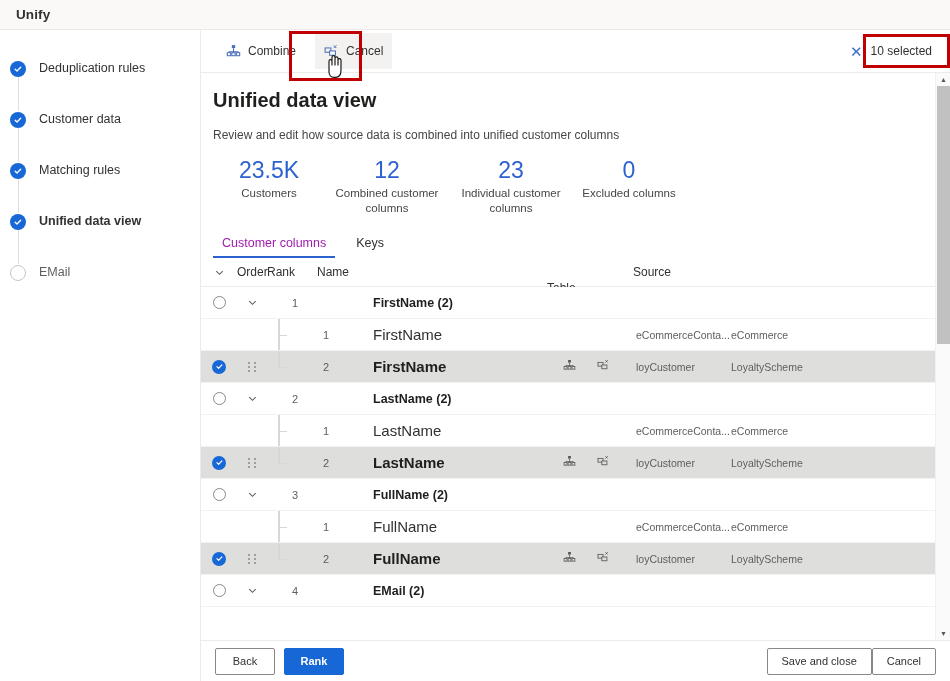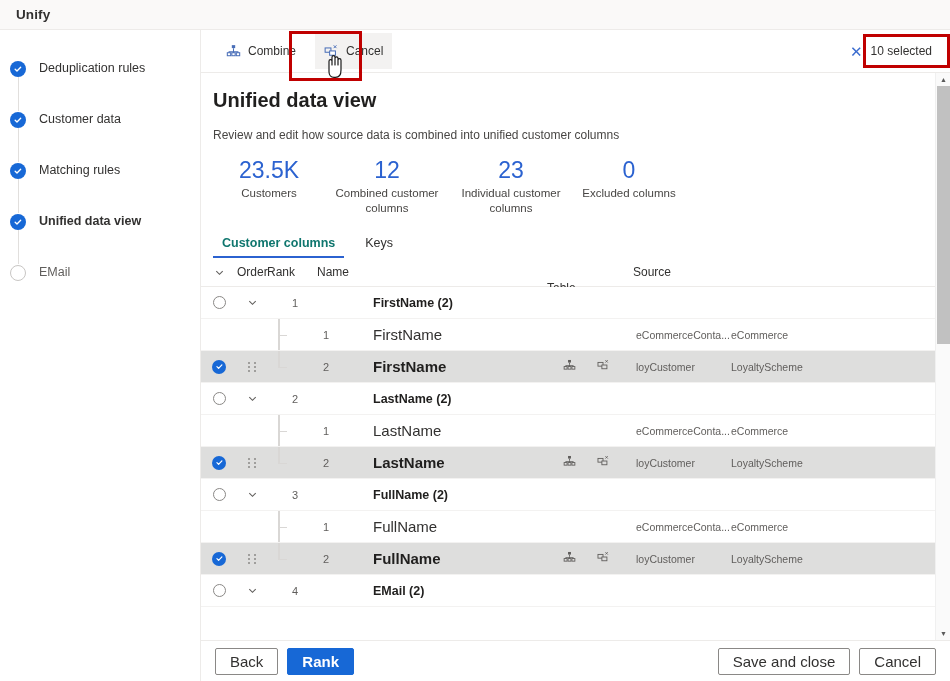--- a/index.html
+++ b/index.html
@@ -93,21 +93,21 @@
   
   .stats { display:flex; padding:14px 0 0 12px; }
   .stat { width:112px; text-align:center; }
   .stat.wide { width:124px; }
   .stat .num { font-size:23px; font-weight:400; color:#2b62d0; line-height:28px; }
   .stat .cap { font-size:11.5px; color:#484644; line-height:15px; margin-top:2px; }
 
   
   .tabs { display:flex; padding-left:12px; margin-top:14px; gap:12px; position:relative; }
   .tab { font-size:12.5px; color:#323130; padding:6px 9px 8px 9px; cursor:pointer; position:relative; }
-  .tab.active { color:#0f766e; font-weight:700; }
+  .tab.active { color:#a21caf; font-weight:400; }
   .tab.active:after {
     content:""; position:absolute; left:0; right:0; bottom:0; height:2px; background:#2b62d0;
   }
 
   
   .tbl { width:735px; margin-top:0; }
   .thead {
     display:flex; align-items:center; height:29px;
     border-bottom:1px solid #edebe9; font-size:12px; color:#323130; font-weight:400;
   }
@@ -174,27 +174,27 @@
     background:#c1c1c1; border-radius:0;
   }
 
   
   .footer {
     position:absolute; left:201px; top:640px; width:749px; height:41px;
     background:#ffffff; border-top:1px solid #edebe9;
     display:flex; align-items:center; padding:0 14px 0 14px;
   }
   .btn {
-    height:27px; min-width:60px; padding:0 14px; font-size:15px;
+    height:27px; min-width:60px; padding:0 14px; font-size:11px;
     border:1px solid #8a8886; background:#ffffff; color:#323130;
     cursor:pointer; border-radius:2px; font-family:"Liberation Sans", sans-serif;
   }
   .btn.primary { background:#1768d6; border-color:#1768d6; color:#ffffff; font-weight:600; }
   .footer .left { display:flex; gap:9px; }
-  .footer .right { margin-left:auto; display:flex; gap:9px; }
+  .footer .right { margin-left:auto; display:flex; }
 </style>
 </head>
 <body>
 
 <div class="app">
 
   <div class="topbar">
     <div class="title">Unify</div>
   </div>
 

